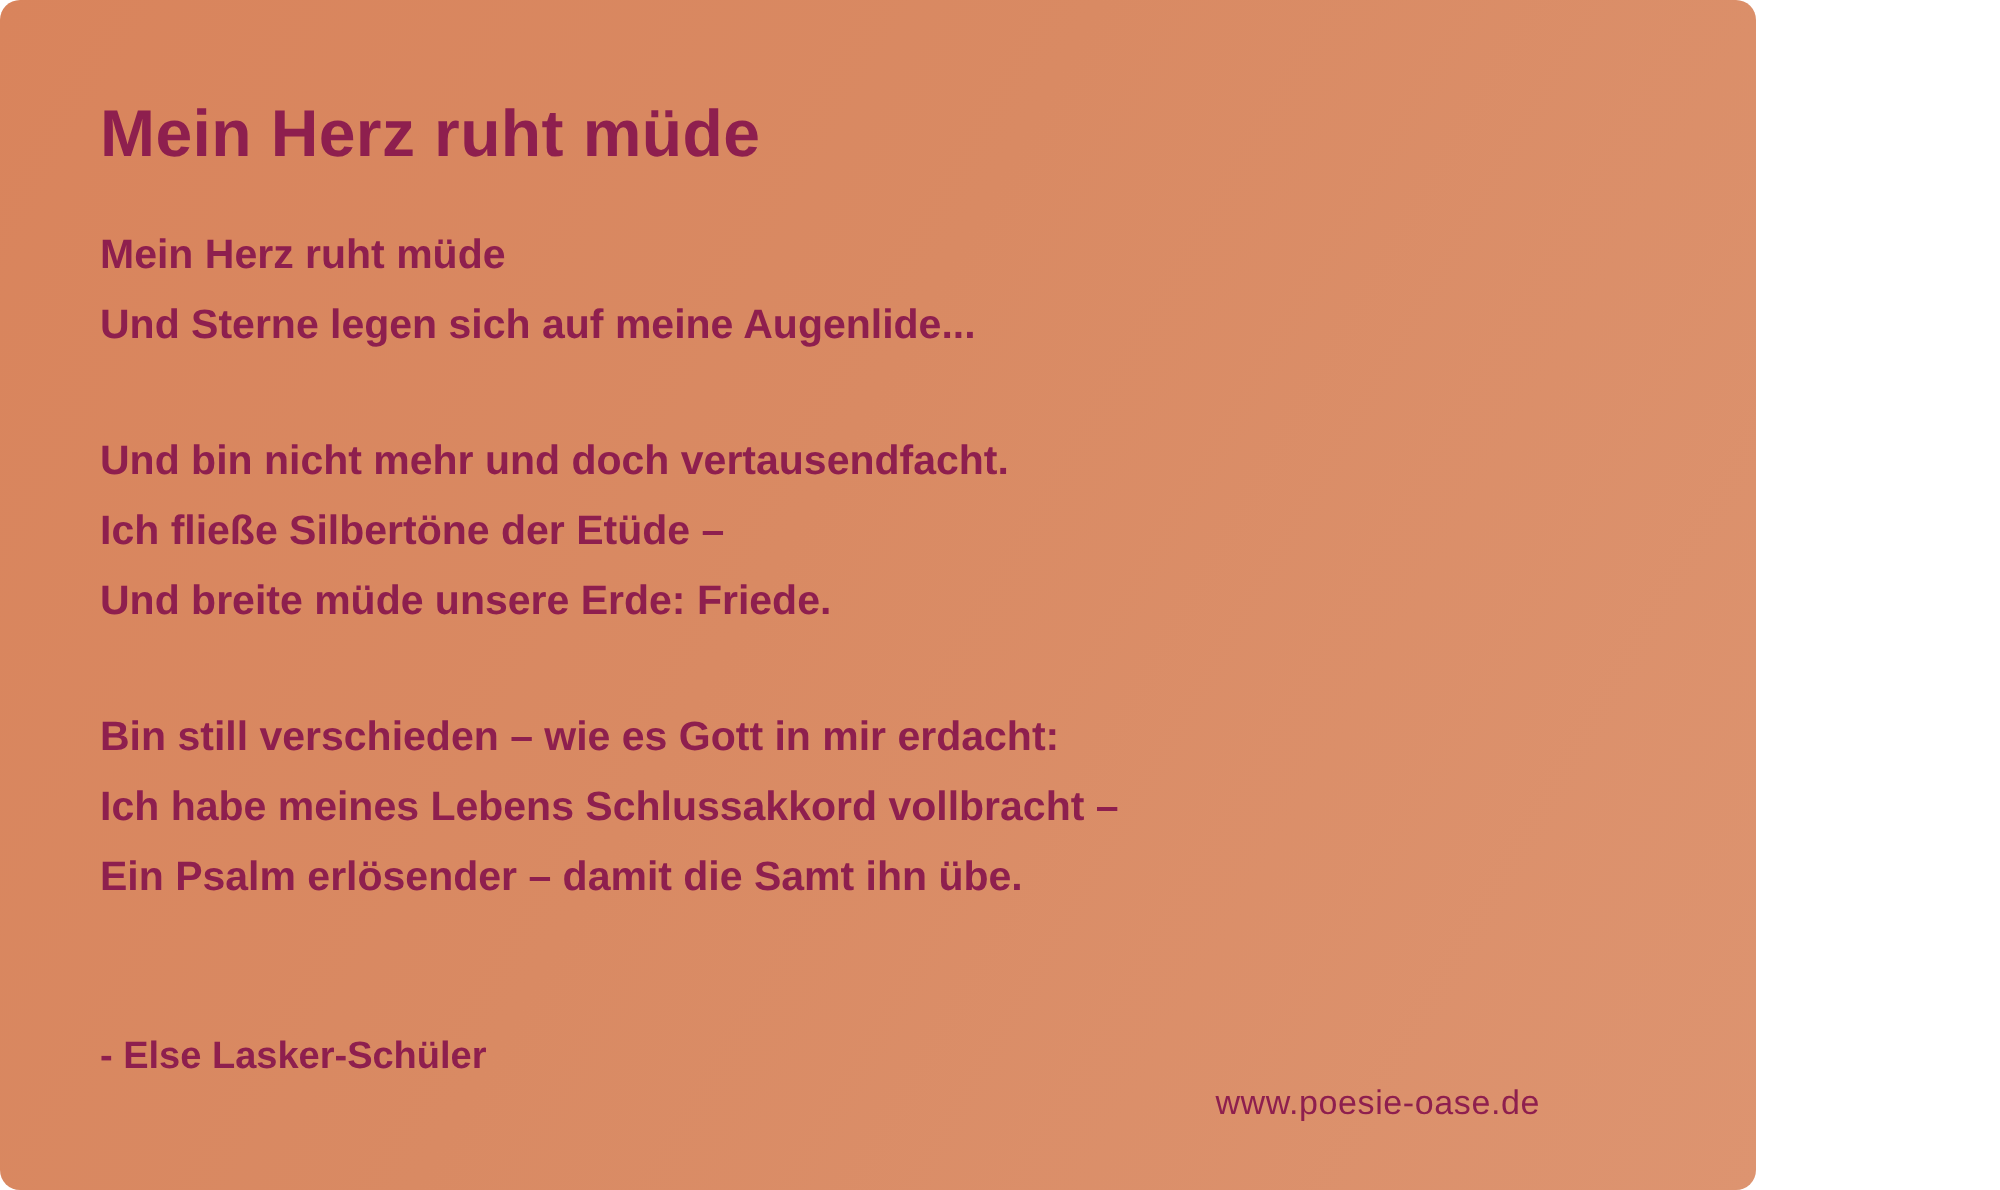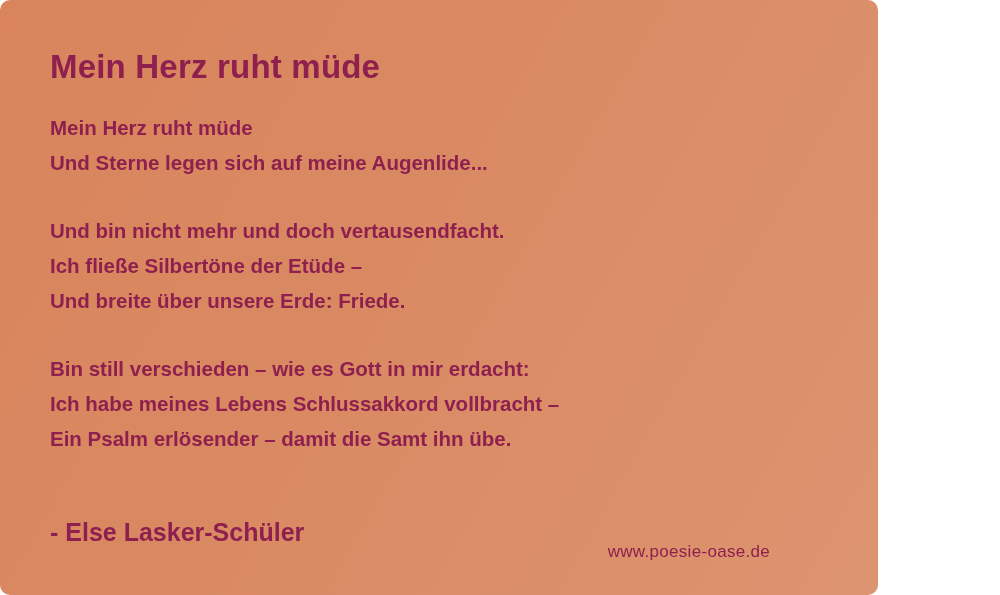--- a/index.html
+++ b/index.html
@@ -47,21 +47,21 @@
     font-size: 20.5px;
     font-weight: bold;
     color: #8e1f4e;
     line-height: 35px;
     white-space: nowrap;
   }
   .poem-author {
     position: absolute;
     left: 50px;
     top: 518px;
-    font-size: 25px;
+    font-size: 19px;
     font-weight: bold;
     color: #8e1f4e;
     white-space: nowrap;
   }
   .site-url {
     position: absolute;
     right: 108px;
     top: 542px;
     font-size: 17px;
     font-weight: normal;
@@ -80,21 +80,21 @@
   <div class="poem-body">
 
     <div class="stanza">
       <div class="poem-line">Mein Herz ruht müde</div>
       <div class="poem-line">Und Sterne legen sich auf meine Augenlide...</div>
     </div>
 
     <div class="stanza">
       <div class="poem-line">Und bin nicht mehr und doch vertausendfacht.</div>
       <div class="poem-line">Ich fließe Silbertöne der Etüde –</div>
-      <div class="poem-line">Und breite über unsere Erde: Friede.</div>
+      <div class="poem-line">Und breite müde unsere Erde: Friede.</div>
     </div>
 
     <div class="stanza">
       <div class="poem-line">Bin still verschieden – wie es Gott in mir erdacht:</div>
       <div class="poem-line">Ich habe meines Lebens Schlussakkord vollbracht –</div>
       <div class="poem-line">Ein Psalm erlösender – damit die Samt ihn übe.</div>
     </div>
 
   </div>
 

